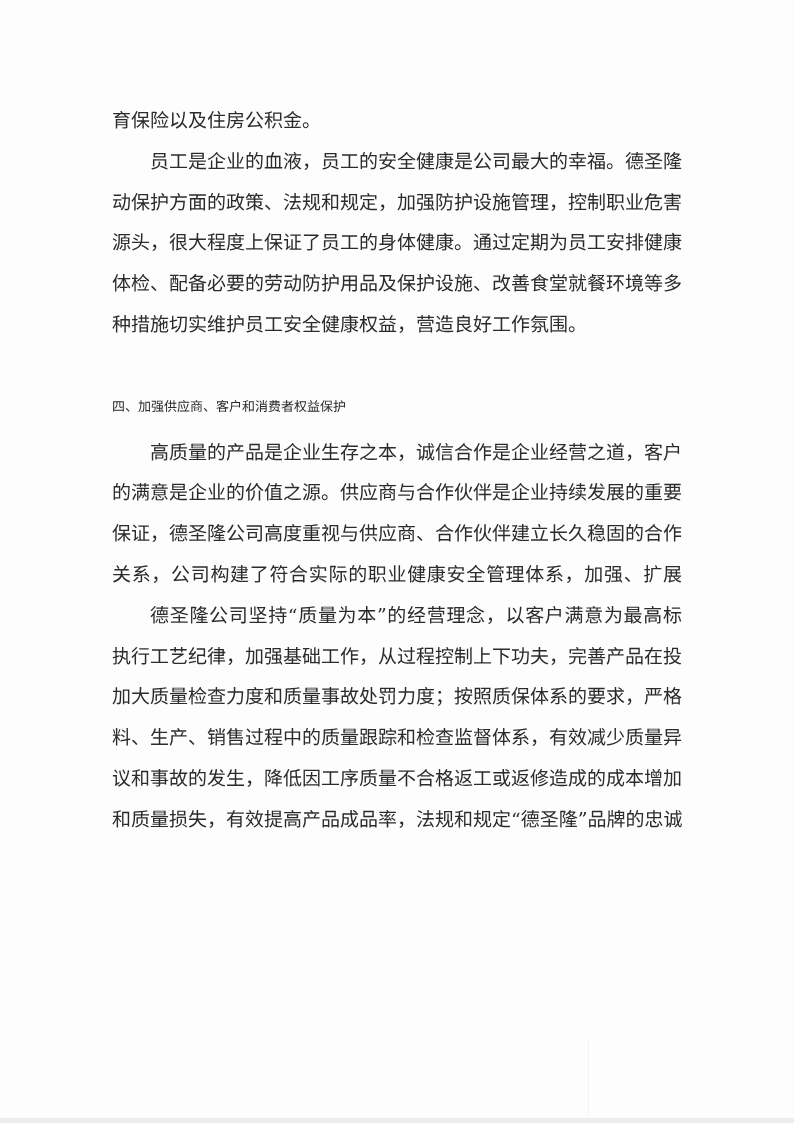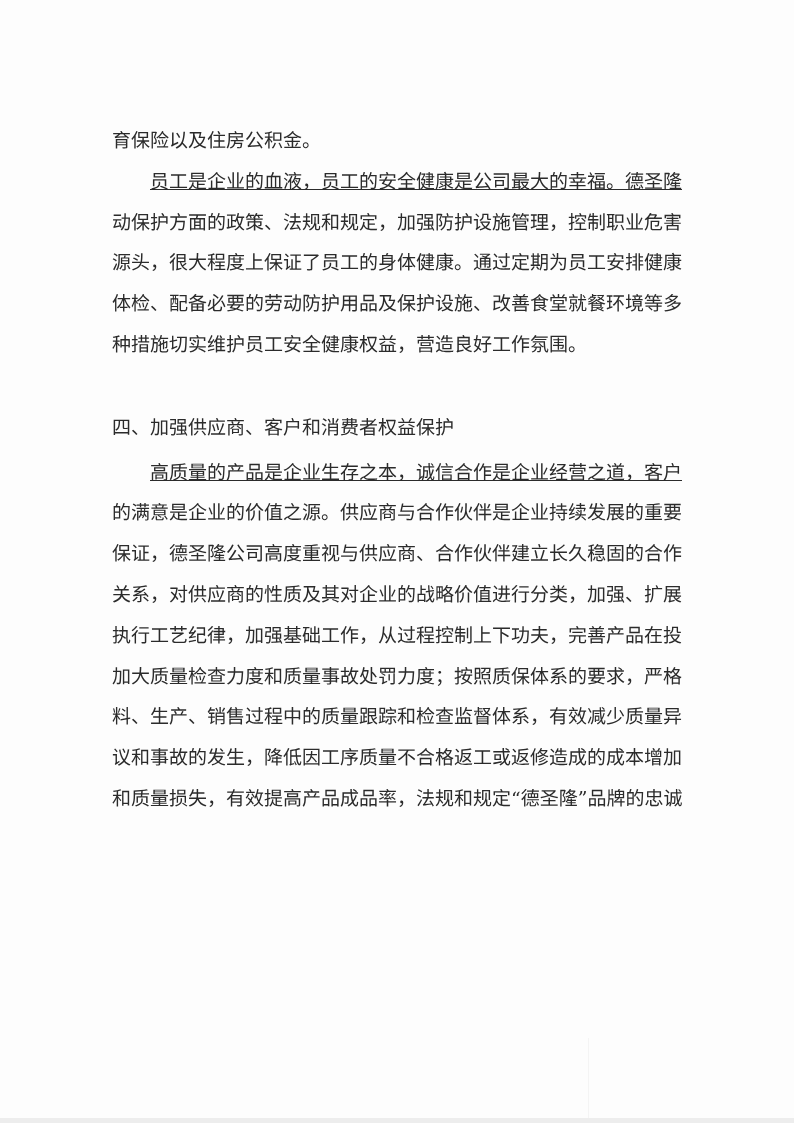--- a/index.html
+++ b/index.html
@@ -13,39 +13,39 @@
     height: 1123px;
     margin: 0 auto;
     background: #fdfdfd;
     overflow: hidden;
     font-family: "DejaVu Serif", "Liberation Serif", serif;
     color: #2b2b2b;
   }
   .text-block {
     position: absolute;
     left: 112px;
-    top: 120px;
+    top: 100px;
     width: 570px;
     font-size: 19px;
   }
   .para { margin: 0; padding: 0; }
   .line {
     height: 40.8px;
     line-height: 40.8px;
     white-space: nowrap;
     overflow: hidden;
     text-align: justify;
     
     text-align-last: justify;
     text-justify: inter-character;
   }
   .line.short { text-align-last: left; }
-  .line.indent { text-indent: 38px; text-decoration: underline; }
+  .line.indent { text-indent: 38px; }
   .heading {
-    font-size: 19px;
+    font-size: 13px;
     font-weight: normal;
     margin: 42px 0 4px 0;
     height: 40.8px;
     line-height: 40.8px;
     white-space: nowrap;
   }
   
   .scan-edge-bottom {
     position: absolute;
     left: 0; right: 0; bottom: 0;
@@ -79,24 +79,25 @@
       <div class="line">体检、配备必要的劳动防护用品及保护设施、改善食堂就餐环境等多</div>
       <div class="line short">种措施切实维护员工安全健康权益，营造良好工作氛围。</div>
     </div>
 
     <h2 class="heading">四、加强供应商、客户和消费者权益保护</h2>
 
     <div class="para">
       <div class="line indent">高质量的产品是企业生存之本，诚信合作是企业经营之道，客户</div>
       <div class="line">的满意是企业的价值之源。供应商与合作伙伴是企业持续发展的重要</div>
       <div class="line">保证，德圣隆公司高度重视与供应商、合作伙伴建立长久稳固的合作</div>
-      <div class="line">关系，对供应商的性质及其对企业的战略价值进行分类，加强、扩展</div>
+      <div class="line">关系，公司构建了符合实际的职业健康安全管理体系，加强、扩展</div>
     </div>
 
     <div class="para">
+      <div class="line indent">德圣隆公司坚持“质量为本”的经营理念，以客户满意为最高标</div>
       <div class="line">执行工艺纪律，加强基础工作，从过程控制上下功夫，完善产品在投</div>
       <div class="line">加大质量检查力度和质量事故处罚力度；按照质保体系的要求，严格</div>
       <div class="line">料、生产、销售过程中的质量跟踪和检查监督体系，有效减少质量异</div>
       <div class="line">议和事故的发生，降低因工序质量不合格返工或返修造成的成本增加</div>
       <div class="line">和质量损失，有效提高产品成品率，法规和规定“德圣隆”品牌的忠诚</div>
     </div>
 
   </div>
 
   <div class="scan-line-vertical"></div>

